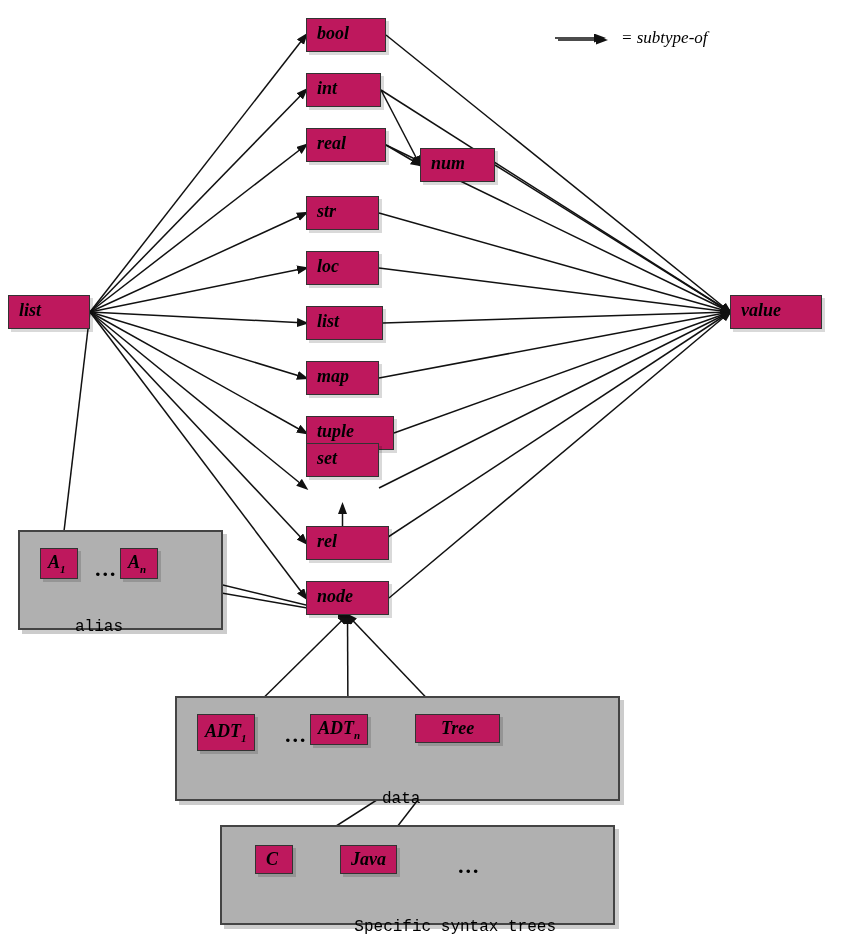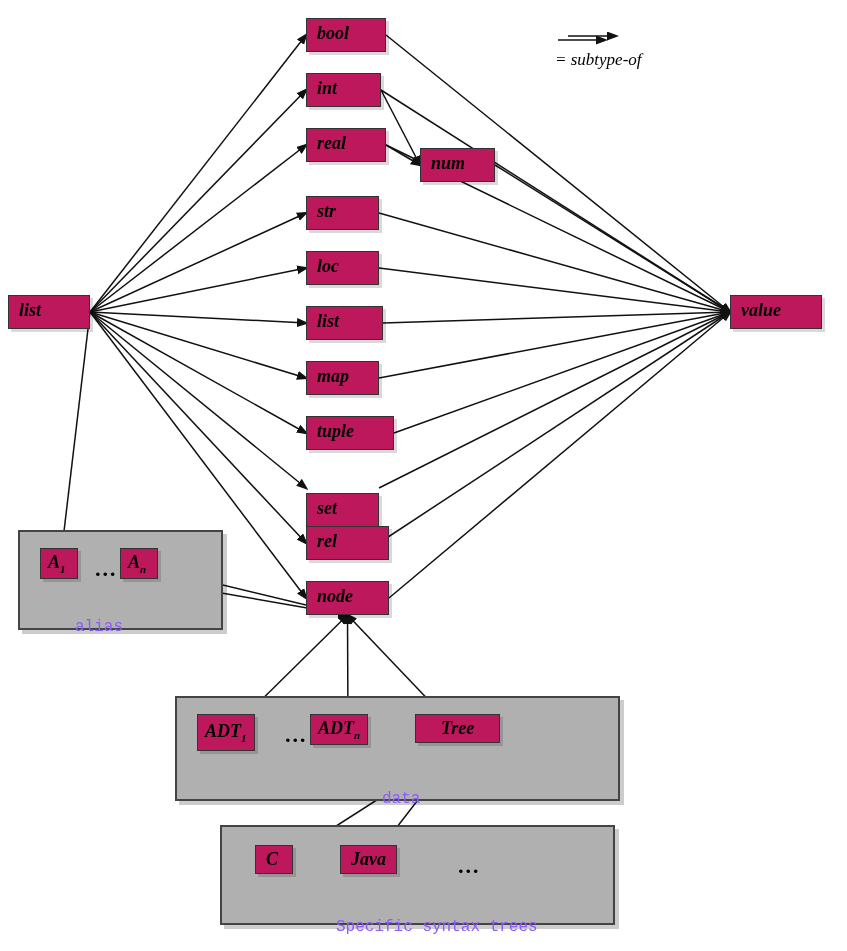--- a/index.html
+++ b/index.html
@@ -28,22 +28,22 @@
       position: absolute;
       background: #b0b0b0;
       border: 2px solid #444;
       box-shadow: 4px 4px 0 rgba(0,0,0,0.2);
     }
 
     .group-label {
       position: absolute;
       font-size: 16px;
       font-family: 'Courier New', monospace;
-      color: #8b5cf6;
-      text-align: left;
+      color: #000000;
+      text-align: right;
     }
 
     .legend-line {
       position: absolute;
       display: flex;
       align-items: center;
       gap: 6px;
       font-style: italic;
       font-size: 17px;
     }
@@ -100,38 +100,38 @@
     <path d="M 60 565 L 347.5 615" fill="none" stroke="#111" stroke-width="1.5" marker-end="url(#arr)"></path>
     <path d="M 140 565 L 347.5 615" fill="none" stroke="#111" stroke-width="1.5" marker-end="url(#arr)"></path>
     <path d="M 230 731 L 347.5 615" fill="none" stroke="#111" stroke-width="1.5" marker-end="url(#arr)"></path>
     <path d="M 348 731 L 347.5 615" fill="none" stroke="#111" stroke-width="1.5" marker-end="url(#arr)"></path>
     <path d="M 458 731 L 347.5 615" fill="none" stroke="#111" stroke-width="1.5" marker-end="url(#arr)"></path>
     <path d="M 280 862 L 458 748" fill="none" stroke="#111" stroke-width="1.5" marker-end="url(#arr)"></path>
     <path d="M 370 862 L 458 748" fill="none" stroke="#111" stroke-width="1.5" marker-end="url(#arr)"></path>
     <line x1="558" y1="40" x2="605" y2="40" stroke="#111" stroke-width="1.5" marker-end="url(#arr)"></line>
   </svg>
 
-<div class="legend-line" style="position:absolute; left:555px; top:28px;flex-direction:column;">
+<div class="legend-line" style="position:absolute; left:555px; top:28px;">
   <svg width="60" height="16">
     <line x1="0" y1="8" x2="48" y2="8" stroke="#111" stroke-width="1.5" marker-end="url(#arr)"></line>
   </svg>
   <span style="font-style:italic;">= subtype-of</span>
 </div>
 
 <div id="nodes-container">
     <div class="node-box" style="left: 306px; top: 18px; width: 80px; height: 34px;">bool</div>
     <div class="node-box" style="left: 306px; top: 73px; width: 75px; height: 34px;">int</div>
     <div class="node-box" style="left: 306px; top: 128px; width: 80px; height: 34px;">real</div>
     <div class="node-box" style="left: 420px; top: 148px; width: 75px; height: 34px;">num</div>
     <div class="node-box" style="left: 306px; top: 196px; width: 73px; height: 34px;">str</div>
     <div class="node-box" style="left: 306px; top: 251px; width: 73px; height: 34px;">loc</div>
     <div class="node-box" style="left: 306px; top: 306px; width: 77px; height: 34px;">list</div>
     <div class="node-box" style="left: 306px; top: 361px; width: 73px; height: 34px;">map</div>
     <div class="node-box" style="left: 306px; top: 416px; width: 88px; height: 34px;">tuple</div>
-    <div class="node-box" style="left: 306px; top: 493px; width: 73px; height: 34px;">set</div>
+    <div class="node-box" style="left: 306px; top: 443px; width: 73px; height: 34px;">set</div>
     <div class="node-box" style="left: 306px; top: 526px; width: 83px; height: 34px;">rel</div>
     <div class="node-box" style="left: 306px; top: 581px; width: 83px; height: 34px;">node</div>
     <div class="node-box" style="left: 8px; top: 295px; width: 82px; height: 34px;">list</div>
     <div class="node-box" style="left: 730px; top: 295px; width: 92px; height: 34px;">value</div>
   </div>
 <div id="groups-container">
     <div class="group-box" style="left: 18px; top: 530px; width: 205px; height: 100px;"></div>
     <div class="group-box" style="left: 175px; top: 696px; width: 445px; height: 105px;"></div>
     <div class="group-box" style="left: 220px; top: 825px; width: 395px; height: 100px;"></div>
   </div>

